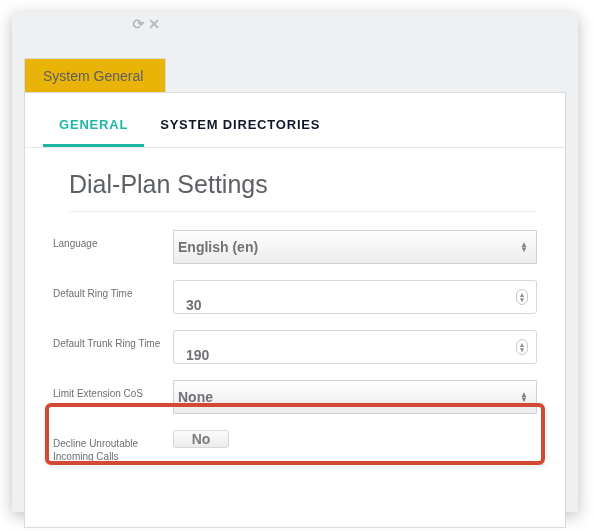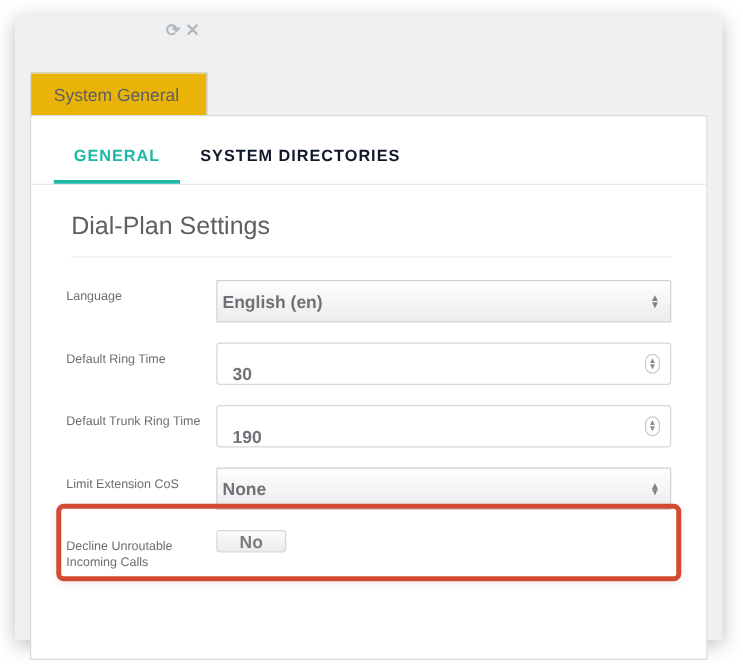--- a/index.html
+++ b/index.html
@@ -64,22 +64,22 @@
     font-weight: 700;
     letter-spacing: 0.8px;
     color: #0f172a;
     border-bottom: 3px solid transparent;
     cursor: pointer;
   }
   .tab.active { color: #1db8a6; border-bottom-color: #1db8a6; }
 
   .section { padding: 22px 28px 0 28px; }
   .section-title {
-    font-size: 20px; color: #5c6064; font-weight: 400;
-    margin: 0 0 10px 4px; padding-bottom: 12px;
+    font-size: 25px; color: #5c6064; font-weight: 400;
+    margin: 0 0 10px 16px; padding-bottom: 12px;
     border-bottom: 1px solid #ededed;
   }
 
   .form-row { display: flex; padding: 8px 0; align-items: flex-start; position: relative; }
   .form-label { width: 120px; flex-shrink: 0; font-size: 10px; color: #6b6f73; padding-top: 8px; line-height: 1.25; }
 
   .select-like {
     flex: 1;
     position: relative;
     height: 34px;

